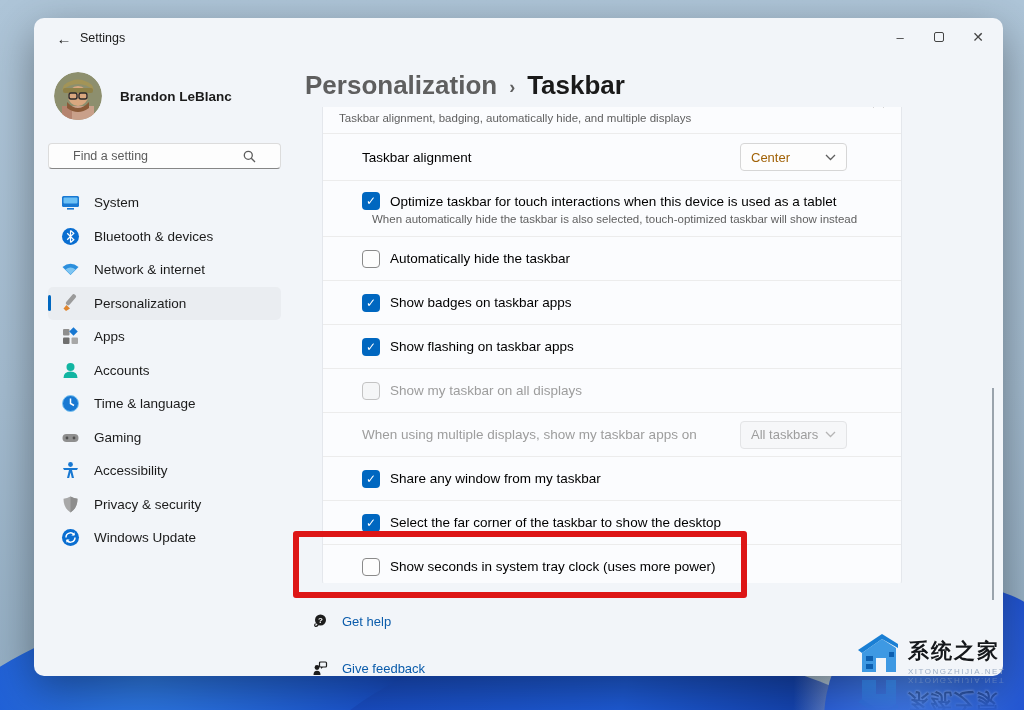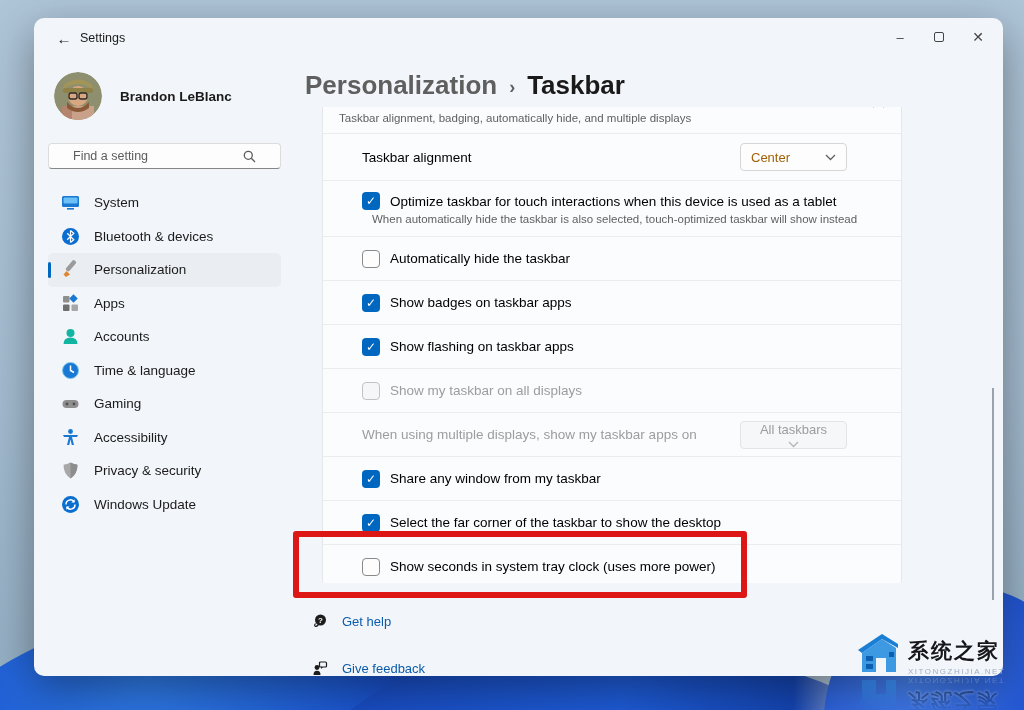--- a/index.html
+++ b/index.html
@@ -81,21 +81,21 @@
   .checkbox { width:18px; height:18px; border-radius:4px; margin-right:10px; flex:0 0 18px;
               display:flex; align-items:center; justify-content:center; cursor:pointer; }
   .checkbox.checked { background:#0067c0; color:#fff; font-size:12px; }
   .checkbox.unchecked { background:#fdfdfd; border:1px solid #8a8a8a; }
   .checkbox.unchecked.dis { border-color:#c3c3c3; background:#f5f6f7; }
 
   .spacer { flex:1; }
   .dropdown { width:107px; height:28px; background:#fdfdfd; border:1px solid #d6d6d6; border-radius:4px;
               display:flex; align-items:center; padding:0 10px; margin-right:38px; cursor:pointer; }
   .dropdown .dd-val { flex:1; font-size:13px; color:#a16207; }
-  .dropdown.disabled { background:#f6f7f9; border-color:#e3e4e6; cursor:default;flex-direction:column; }
+  .dropdown.disabled { background:#f6f7f9; border-color:#e3e4e6; cursor:default; }
   .dropdown.disabled .dd-val { color:#9d9d9d; }
 
   .footer-link { position:absolute; display:flex; align-items:center; cursor:pointer; }
   .fl-help { left:278px; top:595px; }
   .fl-feedback { left:278px; top:642px; }
   .footer-link .fl-label { margin-left:14px; font-size:13px; color:#0b5cab; }
 
   .scroll-thumb { position:absolute; left:958px; top:370px; width:2px; height:212px; background:#9aa3ac; }
 
   
@@ -177,20 +177,29 @@
     </div>
     <div class="nav-item">
       <span class="nav-icon">
         <svg width="19" height="19" viewBox="0 0 19 19">
             <circle cx="9.5" cy="9.5" r="8.5" fill="#0a6ed1"></circle>
             <path d="M9.5 3.5 L12.8 6.3 L6.2 12.7 M9.5 15.5 L12.8 12.7 L6.2 6.3 M9.5 3.5 L9.5 15.5" fill="none" stroke="#fff" stroke-width="1.2"></path>
           </svg>
       </span>
       <span class="nav-label">Bluetooth &amp; devices</span>
     </div>
+    <div class="nav-item">
+      <span class="nav-icon">
+        <svg width="19" height="19" viewBox="0 0 19 19">
+            <path d="M1.5 7 Q9.5 0.5 17.5 7 L9.5 15 Z" fill="#2c8fdd"></path>
+            <path d="M4.5 9.4 Q9.5 5.6 14.5 9.4 L9.5 14.4 Z" fill="#7ec5f2"></path>
+          </svg>
+      </span>
+      <span class="nav-label">Network &amp; internet</span>
+    </div>
     <div class="nav-item selected">
       <span class="nav-icon">
         <svg width="19" height="19" viewBox="0 0 19 19">
             <rect x="7.5" y="-1" width="4.4" height="13" rx="2" transform="rotate(40 9.5 6)" fill="#9b9b9b"></rect>
             <path d="M5.5 11 L9 14.5 L5 17 L2.5 14.5 Z" fill="#e0862f"></path>
           </svg>
       </span>
       <span class="nav-label">Personalization</span>
     </div>
     <div class="nav-item">

